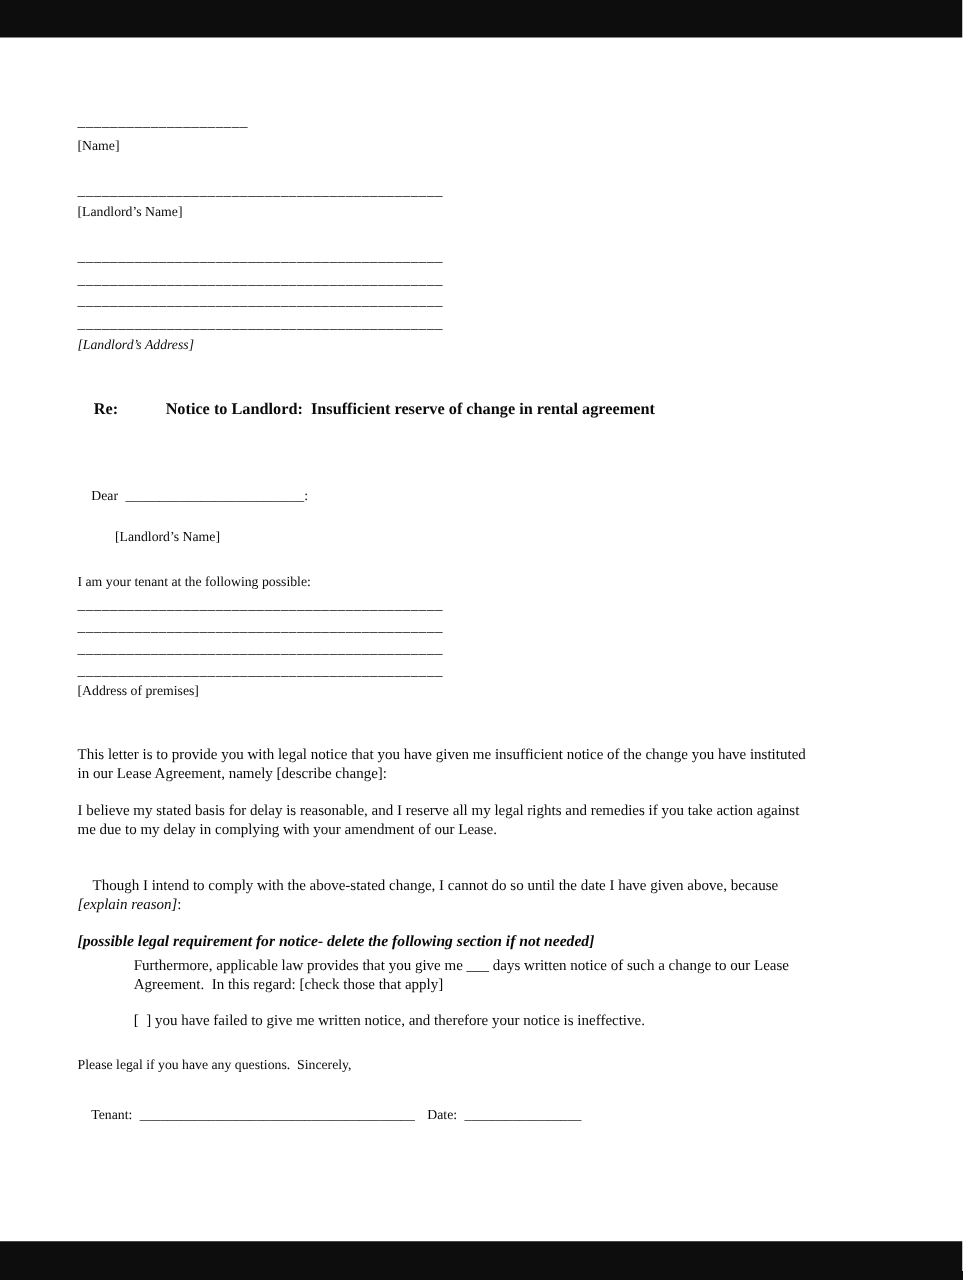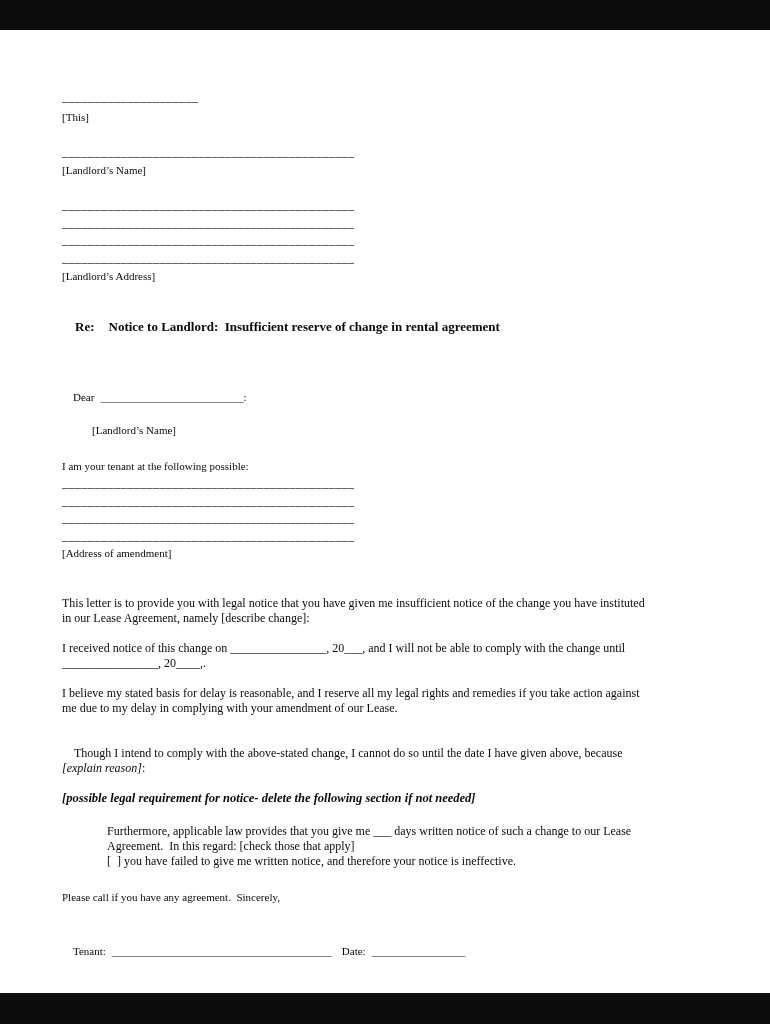--- a/index.html
+++ b/index.html
@@ -51,60 +51,60 @@
     white-space: pre-wrap;
   }
 
   .re-line {
     font-size: 13px;
     font-weight: bold;
     line-height: 16px;
     margin-top: 20px;
     white-space: pre-wrap;
   }
-  .re-line .re-prefix { display: inline-block; margin-right: 14px; }
+  .re-line .re-prefix { display: inline-block; margin-right: 38px; }
 
   .italic { font-style: italic; }
 
   .section-note {
     font-size: 12.5px;
     font-weight: bold;
     font-style: italic;
     line-height: 15px;
     white-space: pre-wrap;
   }
 
   .indented { margin-left: 45px; max-width: 530px; }
 
   .mt-label-sm { margin-top: 6px; }
   .mt-21 { margin-top: 21px; }
   .mt-4  { margin-top: 4px; }
   .mt-20 { margin-top: 20px; }
   .mt-19 { margin-top: 19px; }
   .mt-18 { margin-top: 36px; }
-  .mt-16 { margin-top: 18px; }
+  .mt-16 { margin-top: 4px; }
   .mt-15 { margin-top: 15px; }
-  .mt-14 { }
-  .mt-3  { margin-top: 3px; }
+  .mt-14 { margin-top: 14px; }
+  .mt-3  { margin-top: 3px; font-style: italic; }
   .mt-2  { margin-top: 2px; }
 
   .sub-label { margin-left: 30px; }
 
   .gap-sm { display: inline-block; width: 6px; }
   .gap-md { display: inline-block; width: 10px; }
 </style>
 </head>
 <body>
 
 <div class="scan-bar top"></div>
 
 <div class="content">
 
   <div class="uline">_____________________</div>
-  <div class="label mt-label-sm">[This]</div>
+  <div class="label mt-label-sm">[Name]</div>
 
   <div class="uline mt-21">_____________________________________________</div>
   <div class="label mt-4">[Landlord’s Name]</div>
 
   <div class="mt-20">
     <div class="uline uline-row">_____________________________________________</div>
     <div class="uline uline-row">_____________________________________________</div>
     <div class="uline uline-row">_____________________________________________</div>
     <div class="uline uline-row">_____________________________________________</div>
   </div>
@@ -119,40 +119,39 @@
   </div>
   <div class="label sub-label">[Landlord’s Name]</div>
 
   <div class="big mt-20">I am your tenant at the following possible:</div>
   <div>
     <div class="uline uline-row">_____________________________________________</div>
     <div class="uline uline-row">_____________________________________________</div>
     <div class="uline uline-row">_____________________________________________</div>
     <div class="uline uline-row">_____________________________________________</div>
   </div>
-  <div class="label mt-2">[Address of amendment]</div>
+  <div class="label mt-2">[Address of premises]</div>
 
   <div class="para mt-18">This letter is to provide you with legal notice that you have given me insufficient notice of the change you have instituted in our Lease Agreement, namely [describe change]:</div>
 
-  <div class="para mt-15">I received notice of this change on ________________, 20___, and I will not be able to comply with the change until ________________, 20____,.</div>
 
   <div class="para mt-15">I believe my stated basis for delay is reasonable, and I reserve all my legal rights and remedies if you take action against me due to my delay in complying with your amendment of our Lease.</div>
 
   <div class="para mt-15">
     <span>Though I intend to comply with the above-stated change, I cannot do so until the date I have given above, because </span><span class="italic">[explain reason]</span><span>:</span>
   </div>
 
   <div class="section-note">[possible legal requirement for notice- delete the following section if not needed]</div>
 
   <div class="para indented mt-16">Furthermore, applicable law provides that you give me ___ days written notice of such a change to our Lease Agreement.  In this regard: [check those that apply]</div>
 
 
   <div class="para indented mt-14">[  ] you have failed to give me written notice, and therefore your notice is ineffective.</div>
 
-  <div class="big mt-19">Please call if you have any agreement.  Sincerely,</div>
+  <div class="big mt-19">Please legal if you have any questions.  Sincerely,</div>
 
   <div class="big mt-16">
     <span>Tenant:</span><span class="gap-sm"></span><span>________________________________________</span><span class="gap-md"></span><span>Date:</span><span class="gap-sm"></span><span>_________________</span>
   </div>
 
 </div>
 
 <div class="scan-bar bottom"></div>
 
 </body></html>

